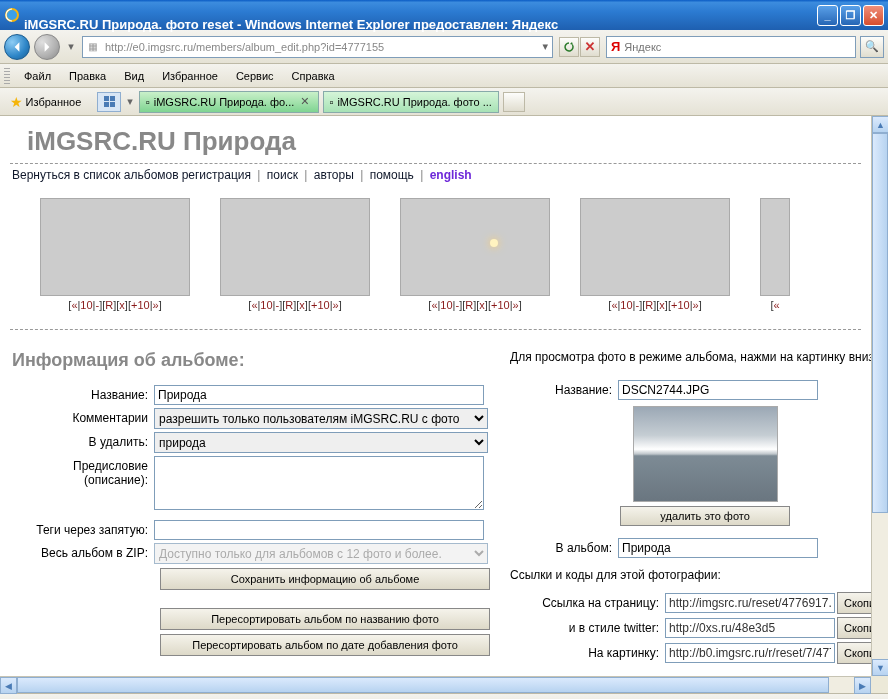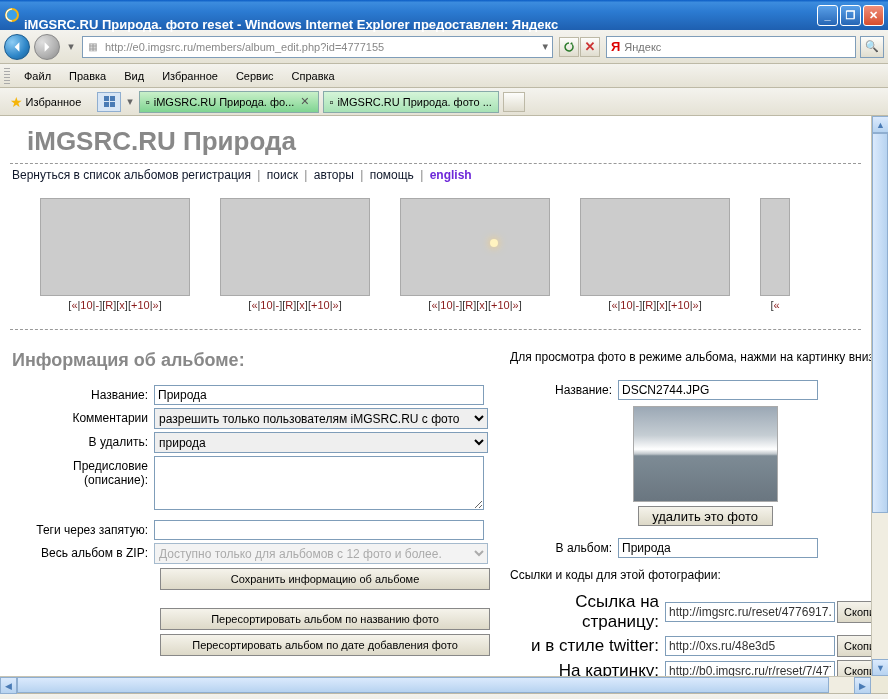--- a/index.html
+++ b/index.html
@@ -102,24 +102,24 @@
 .frow label { width:142px; text-align:right; padding-right:6px; font-size:12px; padding-top:3px; }
 .frow input[type=text], .frow input[type=password] { width:330px; height:20px; border:1px solid #7f9db9; padding:0 3px; font-size:12px; }
 .frow select { width:334px; height:21px; border:1px solid #7f9db9; font-size:12px; background:#efefef; }
 .frow textarea { width:330px; height:54px; border:1px solid #7f9db9; font-size:12px; }
 .btn-row { padding-left:148px; margin-top:4px; }
 .btn { width:330px; height:22px; border:1px solid #888; background:linear-gradient(to bottom,#f5f3eb,#ddd9c8); font-size:11px; }
 
 .right .frow label { width:108px; }
 .right .frow input[type=text] { width:200px; }
 .preview { width:145px; height:96px; border:1px solid #aaa; margin: 6px auto 4px; }
-.del-btn { width:135px; height:20px; margin:0 auto 12px; display:block; border:1px solid #888; background:linear-gradient(to bottom,#f5f3eb,#ddd9c8); font-size:13px; }
+.del-btn { width:170px; height:20px; margin:0 auto 12px; display:block; border:1px solid #888; background:linear-gradient(to bottom,#f5f3eb,#ddd9c8); font-size:11px; }
 .links-title { font-size:12px; margin: 10px 0 10px; }
 .link-row { display:flex; align-items:center; margin-bottom:3px; }
-.link-row label { width:155px; text-align:right; padding-right:6px; font-size:17px; }
+.link-row label { width:155px; text-align:right; padding-right:6px; font-size:12px; }
 .link-row input { width:170px; height:20px; border:1px solid #7f9db9; padding:0 3px; font-size:12px; color:#333; }
 .link-row button { height:22px; padding:0 6px; border:1px solid #888; background:linear-gradient(to bottom,#f5f3eb,#ddd9c8); font-size:11px; margin-left:2px; }
 
 
 .status { height:23px; background:linear-gradient(to bottom,#f4f3ee,#e5e2d5); border-top:1px solid #bdb9a6; }
 </style>
 </head>
 <body>
 
 <div class="titlebar">

